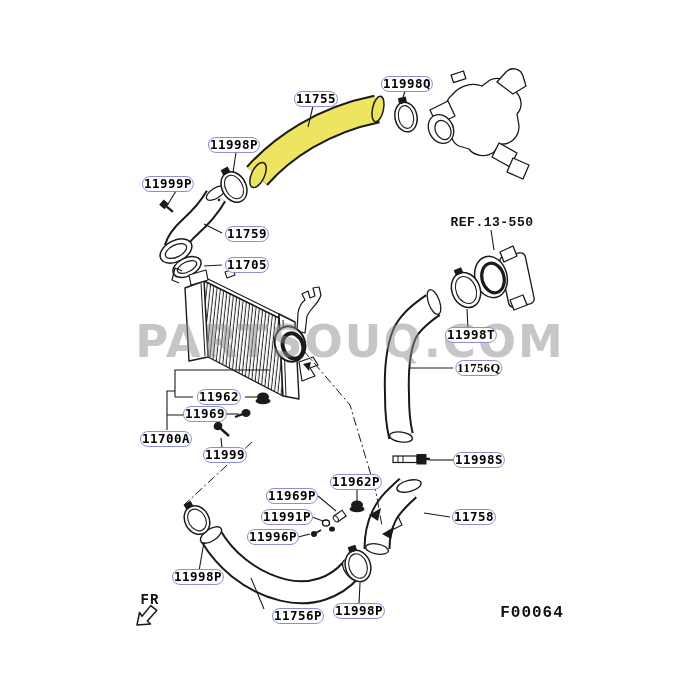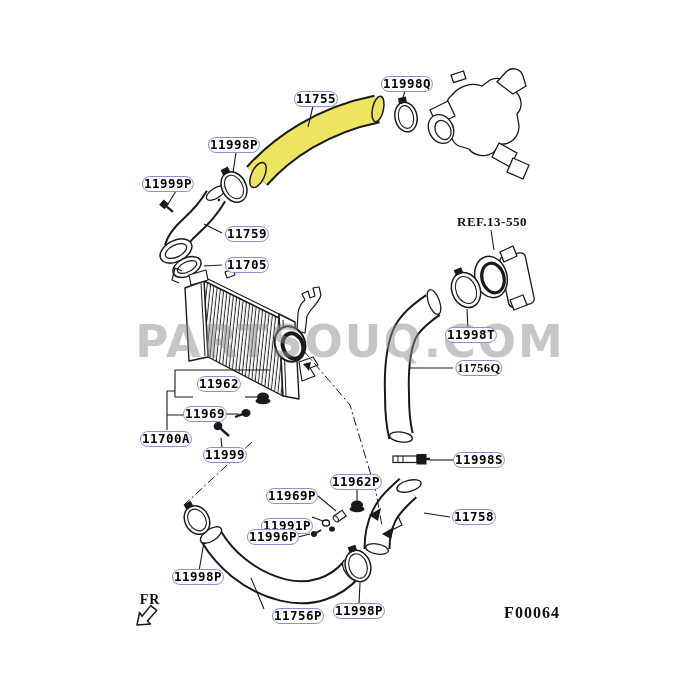--- a/index.html
+++ b/index.html
@@ -8,21 +8,21 @@
   .art{position:absolute;left:0;top:0;}
   .watermark{position:absolute;left:350px;top:341px;transform:translate(-50%,-50%);
              font-family:"DejaVu Sans", sans-serif;font-weight:800;font-size:45px;
              letter-spacing:2px;color:#8f8f8f;opacity:0.5;white-space:nowrap;pointer-events:none;}
   .callout{position:absolute;transform:translate(-50%,-50%);
            border:1.6px solid #8a8fd2;border-radius:10px;background:rgba(255,255,255,0.92);
            padding:0 1px;font-family:"DejaVu Sans Mono", monospace;font-weight:bold;
            font-size:12.5px;line-height:14px;color:#000;letter-spacing:0.5px;white-space:nowrap;
            cursor:pointer;text-align:center;}
   .plain-label{position:absolute;transform:translate(-50%,-50%);color:#111;
-               font-family:Liberation Serif, serif;font-weight:bold;white-space:nowrap;}
+               font-family:Liberation Mono, monospace;font-weight:bold;white-space:nowrap;}
   .ref-label{font-size:13px;letter-spacing:0.5px;}
   .fr-label{font-size:14px;letter-spacing:1px;}
   .fig-code{font-size:16px;letter-spacing:1px;}
 </style>
 </head>
 <body>
 
 <div class="stage">
 
   <svg class="art" width="700" height="700" viewBox="0 0 700 700">
@@ -230,27 +230,27 @@
 
   <div class="plain-label fig-code" style="left:532px;top:613px;">F00064</div>
 
   <div>
       <div class="callout" style="left: 316px; top: 99px;">11755</div>
       <div class="callout" style="left: 407px; top: 84px;">11998Q</div>
       <div class="callout" style="left: 234px; top: 145px;">11998P</div>
       <div class="callout" style="left: 168px; top: 184px;">11999P</div>
       <div class="callout" style="left: 247px; top: 234px;">11759</div>
       <div class="callout" style="left: 247px; top: 265px;">11705</div>
-      <div class="callout" style="left: 219px; top: 384px;">11962</div>
+      <div class="callout" style="left: 219px; top: 397px;">11962</div>
       <div class="callout" style="left: 205px; top: 414px;">11969</div>
       <div class="callout" style="left: 166px; top: 439px;">11700A</div>
       <div class="callout" style="left: 225px; top: 455px;">11999</div>
       <div class="callout" style="left: 356px; top: 482px;">11962P</div>
       <div class="callout" style="left: 292px; top: 496px;">11969P</div>
-      <div class="callout" style="left: 287px; top: 517px; margin-top: 9px;">11991P</div>
+      <div class="callout" style="left: 287px; top: 517px;">11991P</div>
       <div class="callout" style="left: 273px; top: 537px;">11996P</div>
       <div class="callout" style="left: 198px; top: 577px;">11998P</div>
       <div class="callout" style="left: 266px; top: 616px; margin-left: 32px;">11756P</div>
       <div class="callout" style="left: 359px; top: 611px;">11998P</div>
       <div class="callout" style="left: 474px; top: 517px;">11758</div>
       <div class="callout" style="left: 479px; top: 460px;">11998S</div>
       <div class="callout" style="left: 479px; top: 368px; font-family: Liberation Serif, serif;">11756Q</div>
       <div class="callout" style="left: 471px; top: 335px;">11998T</div>
     </div>
 

